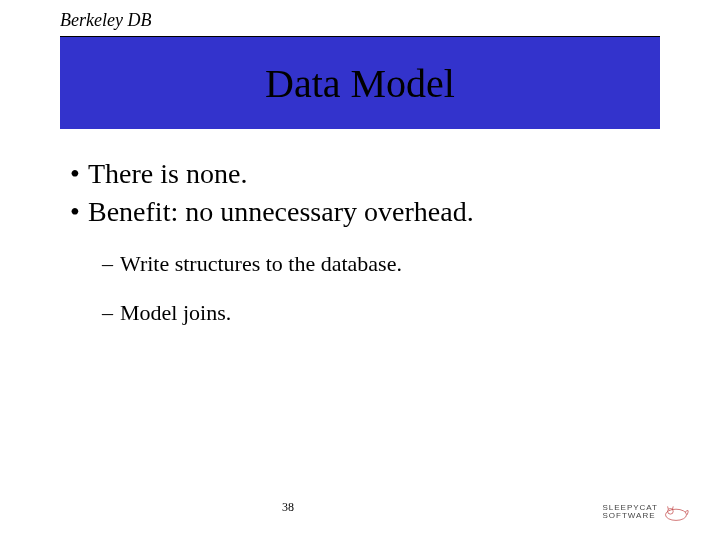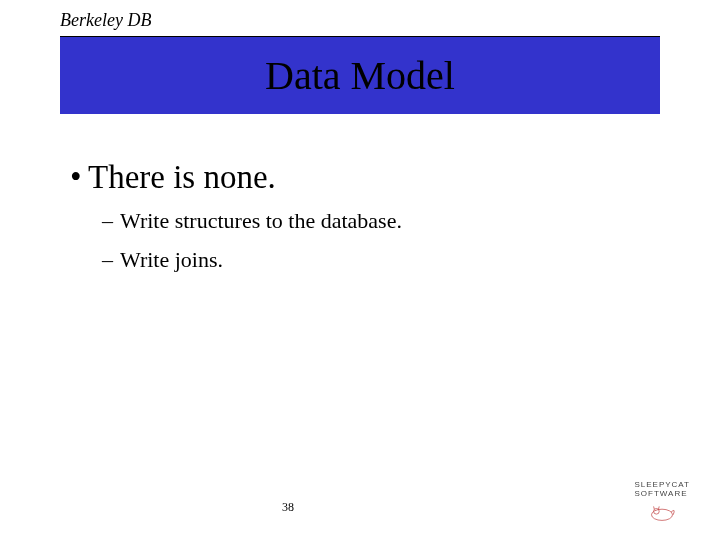--- a/index.html
+++ b/index.html
@@ -25,54 +25,54 @@
     left: 60px;
     width: 600px;
     height: 1px;
     background: #000;
   }
   .title-bar {
     position: absolute;
     top: 37px;
     left: 60px;
     width: 600px;
-    height: 77px;
+    height: 92px;
     background: #3333cc;
     display: flex;
     align-items: center;
     justify-content: center;
   }
   .title-bar span {
     color: #000000;
     font-size: 40px;
   }
   .content {
     position: absolute;
     top: 155px;
     left: 60px;
     width: 600px;
   }
   .bullet {
-    font-size: 33px;
+    font-size: 28px;
     line-height: 1.35;
     padding-left: 28px;
     text-indent: -18px;
   }
   .bullet::before {
     content: "•";
     display: inline-block;
     width: 18px;
     text-indent: 0;
   }
   .sub {
     font-size: 22px;
     line-height: 1.5;
     padding-left: 60px;
     text-indent: -18px;
-    margin-top: 4px;
+    margin-top: 16px;
     margin-bottom: 6px;
   }
   .sub::before {
     content: "–";
     display: inline-block;
     width: 18px;
     text-indent: 0;
   }
   .page-number {
     position: absolute;
@@ -82,21 +82,20 @@
     text-align: center;
     font-size: 12px;
   }
   .logo {
     position: absolute;
     bottom: 18px;
     right: 30px;
     display: flex;
     align-items: center;
     gap: 4px;
-    flex-direction: column;
   }
   .logo-text {
     font-size: 8px;
     letter-spacing: 1px;
     line-height: 1.05;
     font-family: Arial, sans-serif;
     text-align: left;
     color: #444;
   }
   .logo-cat {
@@ -109,22 +108,23 @@
 
 <div class="header-label">Berkeley DB</div>
 <div class="header-rule"></div>
 
 <div class="title-bar">
   <span>Data Model</span>
 </div>
 
 <div class="content">
   <div class="bullet">There is none.</div>
+  <div class="bullet">Benefit: no unnecessary overhead.</div>
   <div class="sub">Write structures to the database.</div>
-  <div class="sub">Write joins.</div>
+  <div class="sub">Model joins.</div>
 </div>
 
 <div class="page-number">38</div>
 
 <div class="logo">
   <div class="logo-text">
     <div>SLEEPYCAT</div>
     <div>SOFTWARE</div>
   </div>
   <svg class="logo-cat" viewBox="0 0 40 28">

